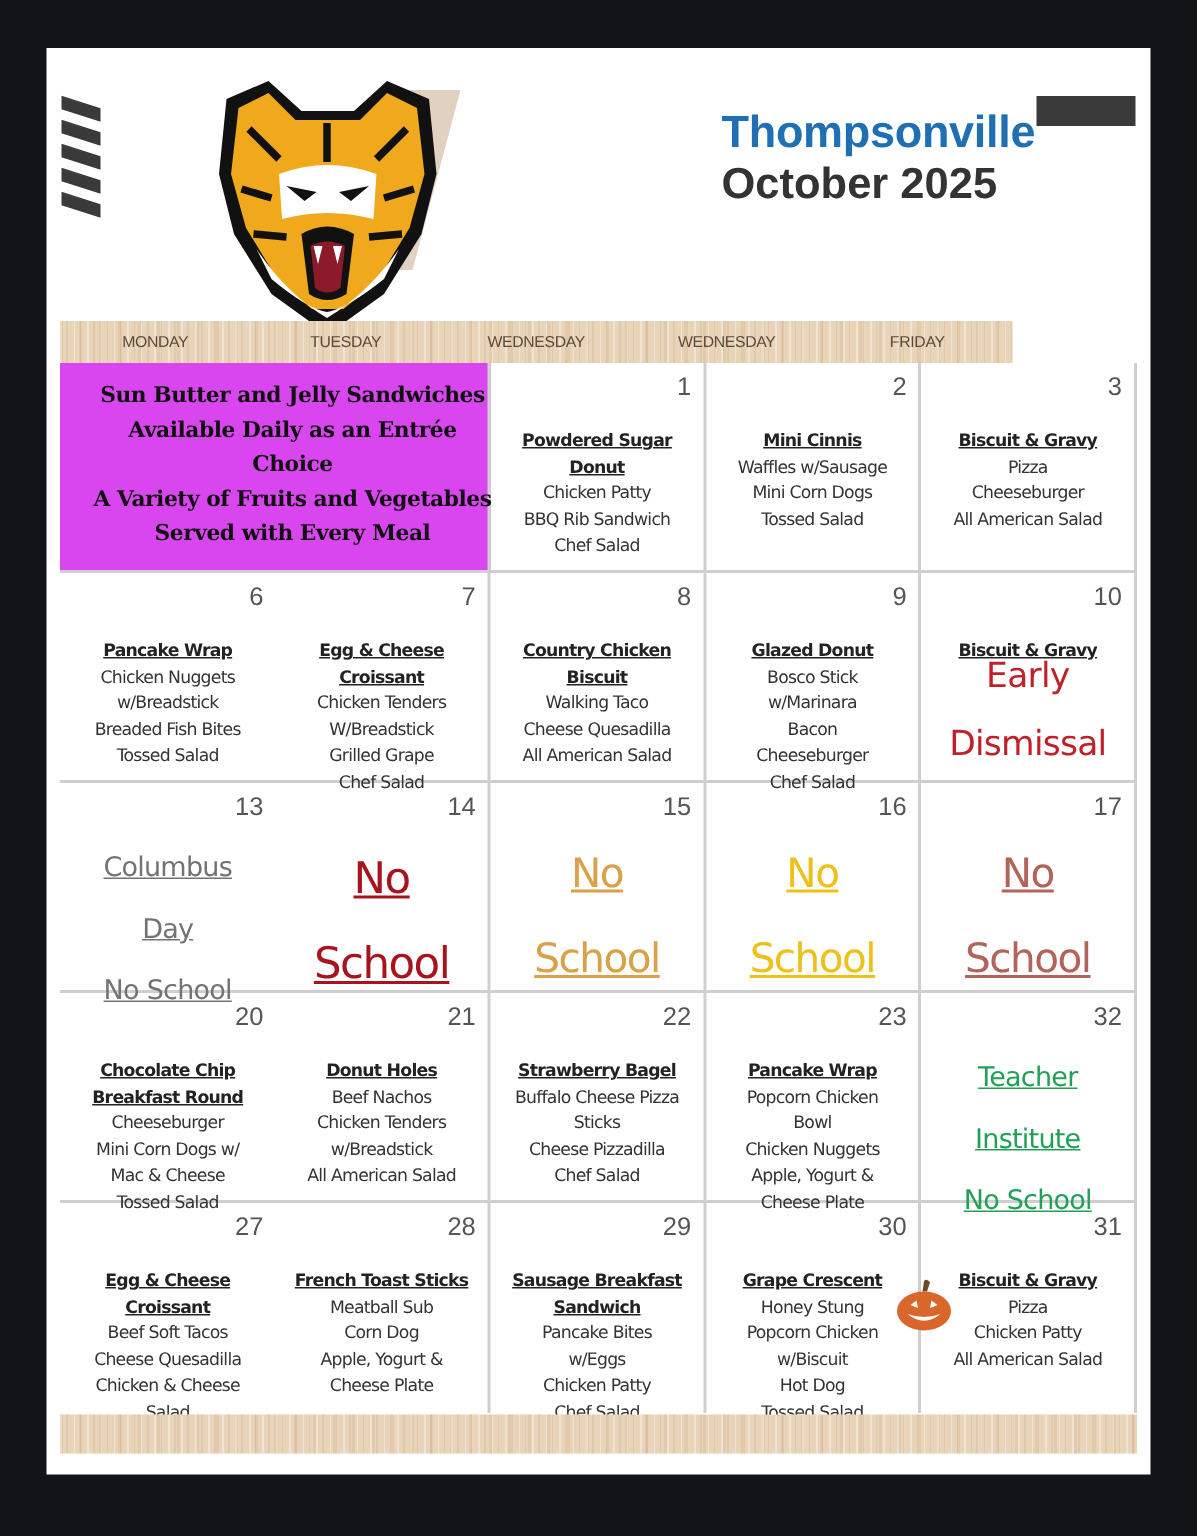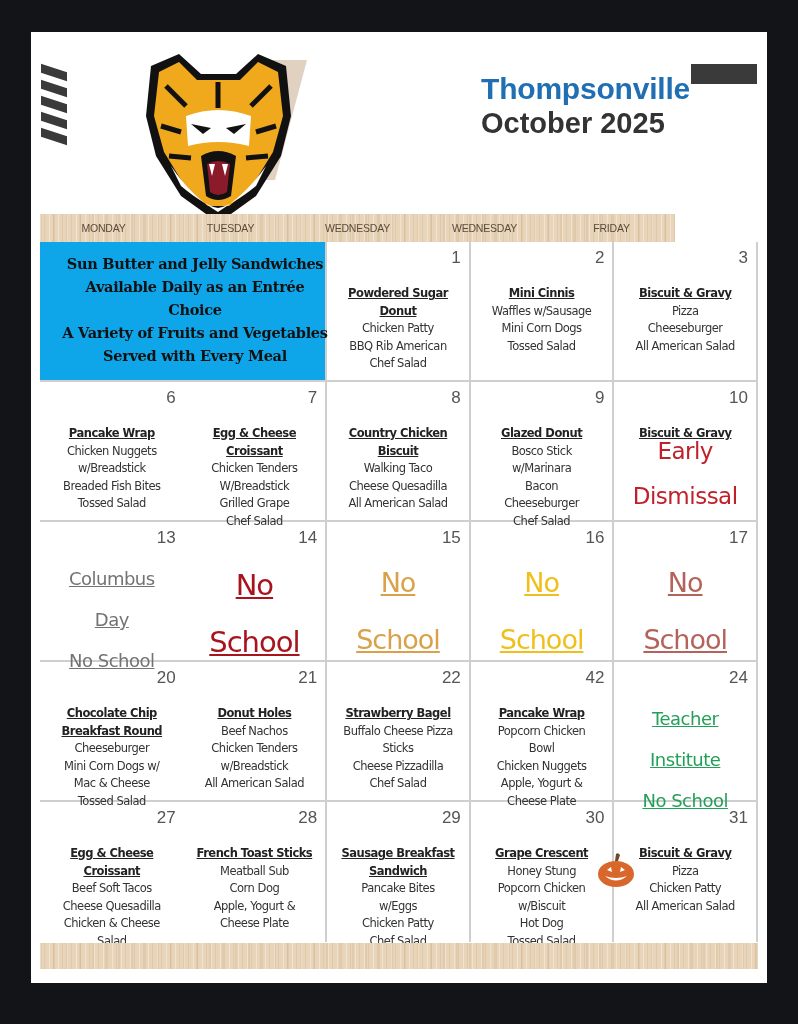--- a/index.html
+++ b/index.html
@@ -73,21 +73,21 @@
     font-family: "Liberation Sans", sans-serif;
   }
   .cell .menu {
     position: absolute; left: 0; right: 0; top: 28px;
     font-size: 11.5px; line-height: 17.5px; color: #333;
     font-family: "DejaVu Sans", sans-serif; letter-spacing: -0.5px;
   }
   .cell .menu .feat { font-weight: bold; text-decoration: underline; color: #222; display: block; padding: 0 8px; margin-top: 15px; }
   .cell .menu .item { display: block; padding: 0 4px; }
   .notice-cell {
-    grid-column: 1 / span 2; background: #0ea5e9; border-right: 2px solid #cfcfcf;
+    grid-column: 1 / span 2; background: #d946ef; border-right: 2px solid #cfcfcf;
     border-bottom: 2px solid #cfcfcf; box-sizing: border-box; position: relative;
   }
   .notice {
     position: absolute; left: 0; top: 10px; width: 310px; text-align: center;
     font-family: "DejaVu Serif", serif; font-weight: bold; font-size: 14.5px; line-height: 23px;
     color: #111; letter-spacing: -0.3px; z-index: 2; white-space: nowrap;
   }
   .big {
     position: absolute; left: 0; right: 0; top: 26px; text-align: center;
     font-family: "DejaVu Sans", sans-serif; font-weight: bold; text-decoration: underline;
@@ -152,21 +152,21 @@
         <div>Choice</div>
         <div>A Variety of Fruits and Vegetables</div>
         <div>Served with Every Meal</div>
       </div>
     </div>
     <div class="cell">
       <div class="num">1</div>
       <div class="menu">
         <span class="feat">Powdered Sugar Donut</span>
         <span class="item">Chicken Patty</span>
-        <span class="item">BBQ Rib American</span>
+        <span class="item">BBQ Rib Sandwich</span>
         <span class="item">Chef Salad</span>
       </div>
     </div>
     <div class="cell">
       <div class="num">2</div>
       <div class="menu">
         <span class="feat">Mini Cinnis</span>
         <span class="item">Waffles w/Sausage</span>
         <span class="item">Mini Corn Dogs</span>
         <span class="item">Tossed Salad</span>
@@ -294,32 +294,32 @@
       <div class="num">22</div>
       <div class="menu">
         <span class="feat">Strawberry Bagel</span>
         <span class="item">Buffalo Cheese Pizza</span>
         <span class="item">Sticks</span>
         <span class="item">Cheese Pizzadilla</span>
         <span class="item">Chef Salad</span>
       </div>
     </div>
     <div class="cell">
-      <div class="num">42</div>
+      <div class="num">23</div>
       <div class="menu">
         <span class="feat">Pancake Wrap</span>
         <span class="item">Popcorn Chicken</span>
         <span class="item">Bowl</span>
         <span class="item">Chicken Nuggets</span>
         <span class="item">Apple, Yogurt &amp;</span>
         <span class="item">Cheese Plate</span>
       </div>
     </div>
     <div class="cell">
-      <div class="num">24</div>
+      <div class="num">32</div>
       <div class="big small-ann" style="color:#23a058;">
         <span>Teacher</span>
         <span>Institute</span>
         <span>No School</span>
       </div>
     </div>
 
     <div class="cell" style="border-bottom:none;">
       <div class="num">27</div>
       <div class="menu">

